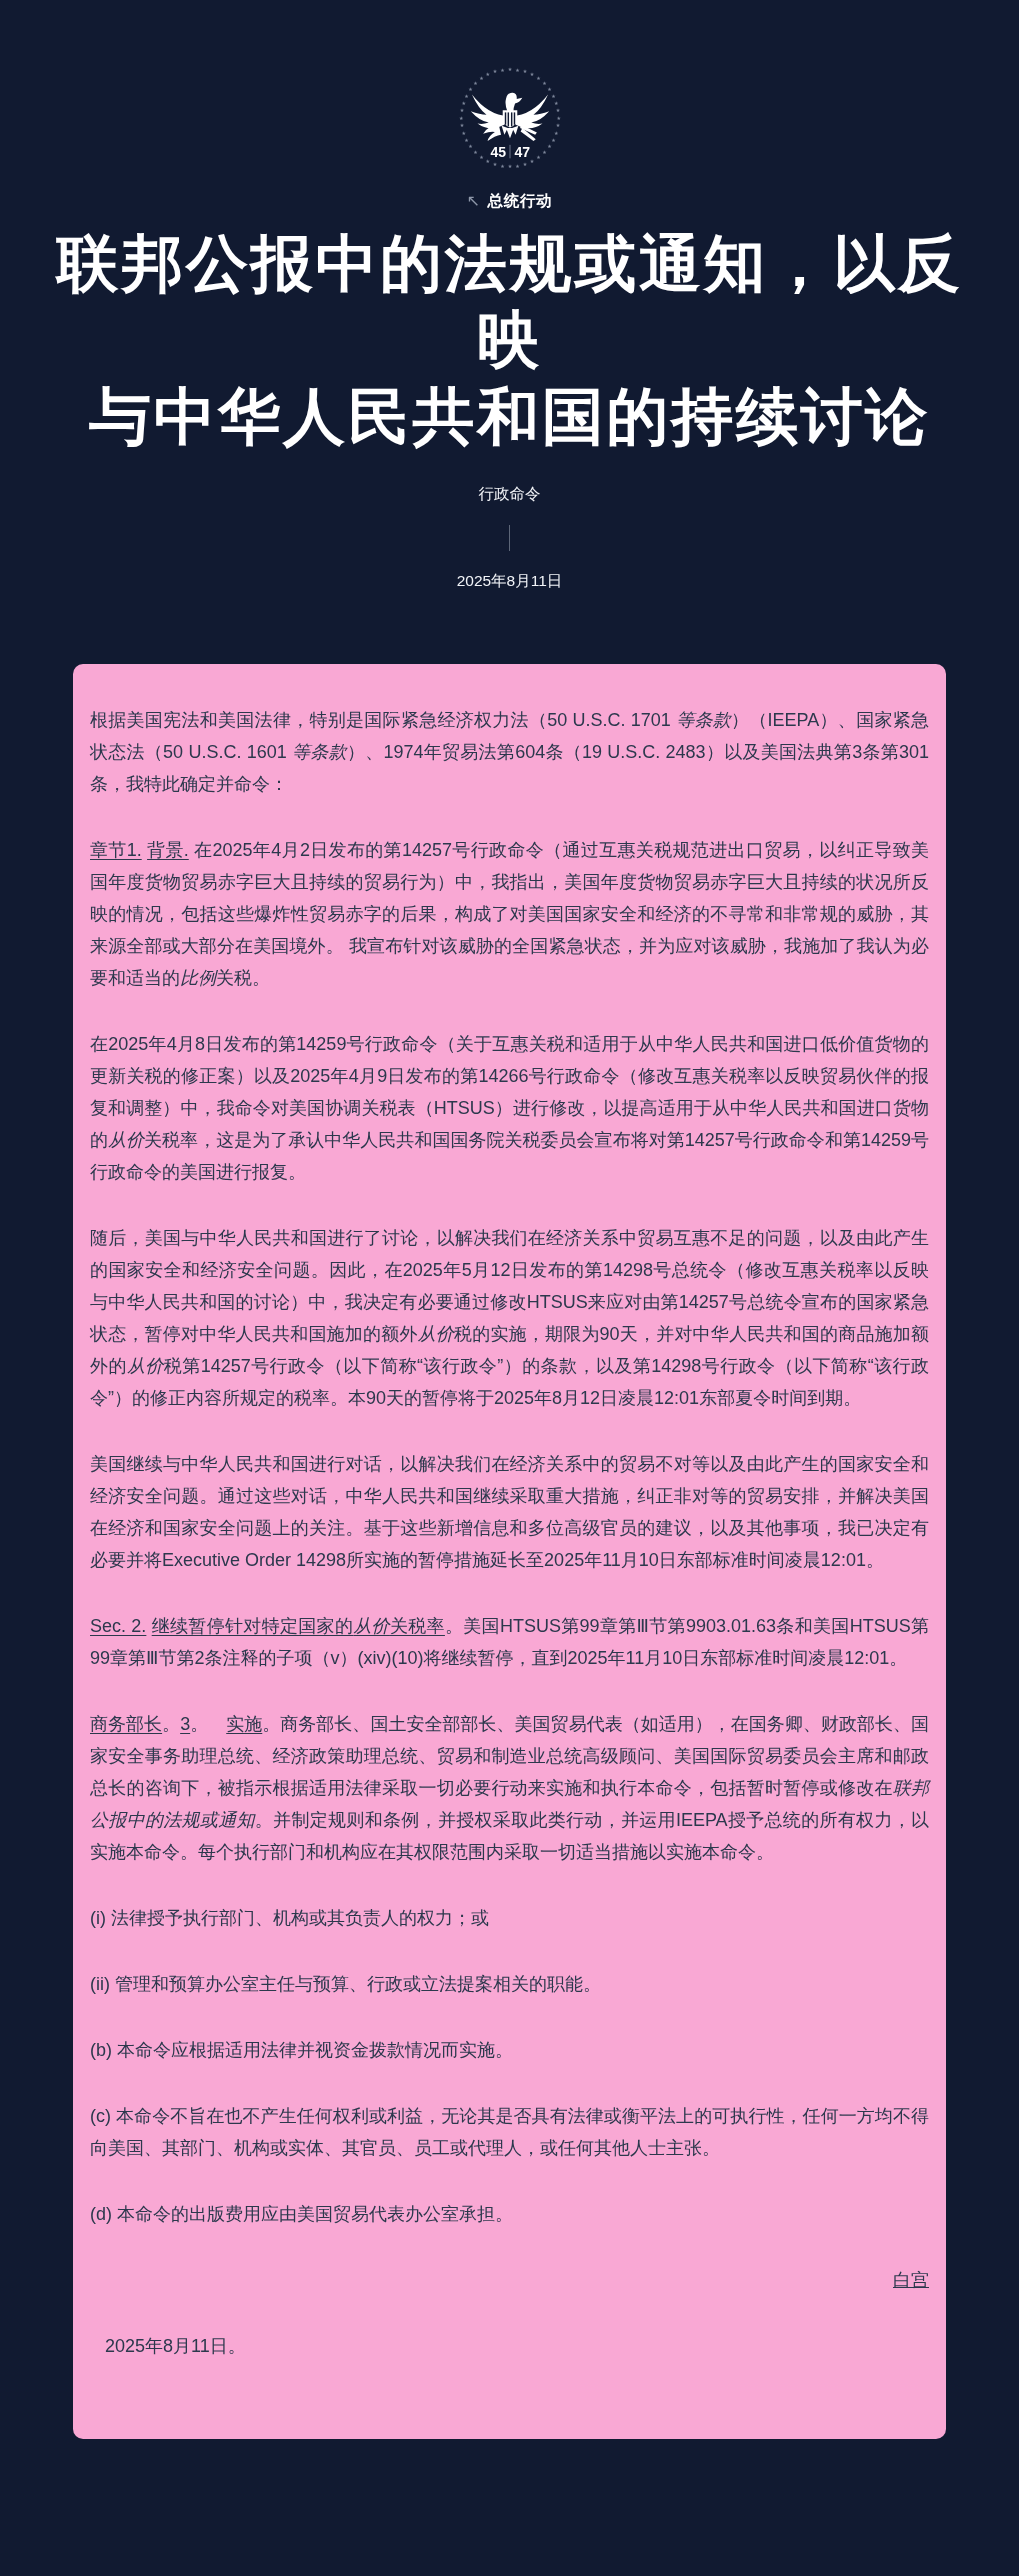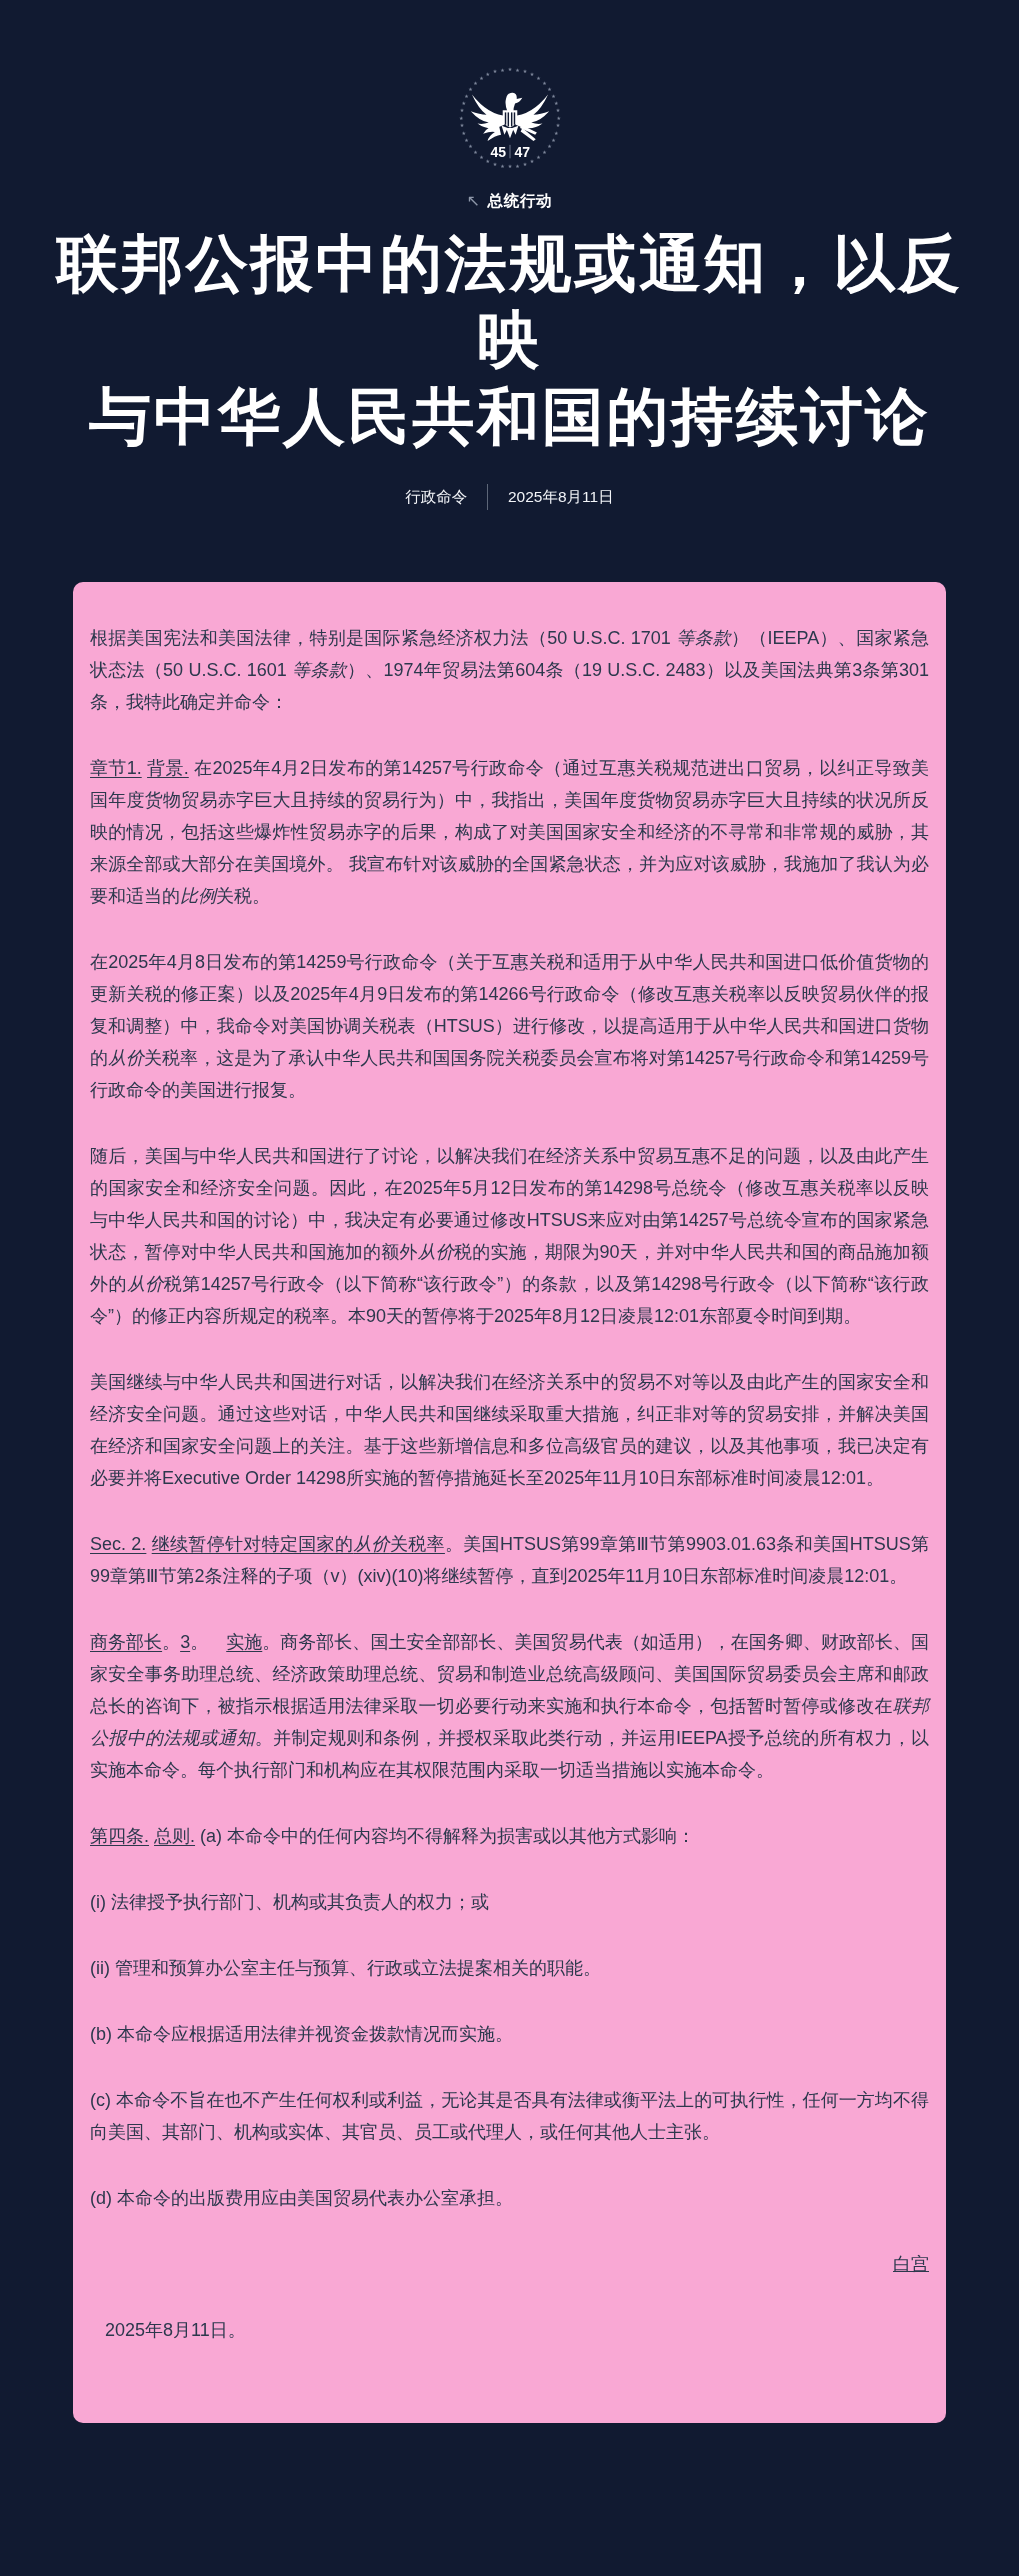--- a/index.html
+++ b/index.html
@@ -13,21 +13,21 @@
   .seal-num{fill:#ffffff;font-size:25px;font-weight:bold;text-anchor:middle;font-family:"Liberation Sans",sans-serif;}
   .seal-eagle{fill:#ffffff;}
   .seal-stripe{stroke:#111a31;stroke-width:2.6;}
 
   .crumb{display:inline-block;margin-top:17px;font-size:15.5px;font-weight:bold;color:#ffffff;text-decoration:none;letter-spacing:0.7px;}
   .crumb .arrow{color:#8e97a9;font-weight:normal;margin-right:6.7px;font-size:16px;}
 
   h1.title{margin:13.5px 20px 0;font-family:"Liberation Serif","DejaVu Serif",serif;font-weight:600;
            font-size:62px;line-height:1.24;letter-spacing:2.7px;color:#ffffff;}
 
-  .meta{margin-top:28px;font-size:15.5px;color:#f2f4f8;display:flex;align-items:center;justify-content:center;gap:20px;}
+  .meta{margin-top:28px;font-size:15.5px;color:#f2f4f8;display:flex;align-items:center;justify-content:center;gap:20px;flex-direction:column;}
   .meta .divider{width:0.7px;height:26px;background:#5d6678;}
 
   
   .card{margin:72px 43px 0;background:#f9a8d4;border-radius:10px;padding:40px 17px 65px;}
   .para{margin:0 0 34px;font-size:18px;line-height:32px;color:#2c384d;text-align:justify;}
   .para:last-child{margin-bottom:12px;}
   .para .u{text-decoration:underline;text-underline-offset:3.4px;}
   .para .i{font-style:italic;}
   .sig-name{padding-left:103px;text-align:left;}
   .sig-place{text-align:right;text-decoration:underline;}
@@ -133,21 +133,20 @@
 
   <article class="card">
 
   <p class="para"><span>根据美国宪法和美国法律，特别是国际紧急经济权力法（50 U.S.C. 1701 </span><span class="i">等条款</span><span>）（IEEPA）、国家紧急状态法（50 U.S.C. 1601 </span><span class="i">等条款</span><span>）、1974年贸易法第604条（19 U.S.C. 2483）以及美国法典第3条第301条，我特此确定并命令：</span></p>
       <p class="para"><span class="u">章节1.</span><span> </span><span class="u">背景.</span><span> 在2025年4月2日发布的第14257号行政命令（通过互惠关税规范进出口贸易，以纠正导致美国年度货物贸易赤字巨大且持续的贸易行为）中，我指出，美国年度货物贸易赤字巨大且持续的状况所反映的情况，包括这些爆炸性贸易赤字的后果，构成了对美国国家安全和经济的不寻常和非常规的威胁，其来源全部或大部分在美国境外。 我宣布针对该威胁的全国紧急状态，并为应对该威胁，我施加了我认为必要和适当的</span><span class="i">比例</span><span>关税。</span></p>
       <p class="para"><span>在2025年4月8日发布的第14259号行政命令（关于互惠关税和适用于从中华人民共和国进口低价值货物的更新关税的修正案）以及2025年4月9日发布的第14266号行政命令（修改互惠关税率以反映贸易伙伴的报复和调整）中，我命令对美国协调关税表（HTSUS）进行修改，以提高适用于从中华人民共和国进口货物的</span><span class="i">从价</span><span>关税率，这是为了承认中华人民共和国国务院关税委员会宣布将对第14257号行政命令和第14259号行政命令的美国进行报复。</span></p>
       <p class="para"><span>随后，美国与中华人民共和国进行了讨论，以解决我们在经济关系中贸易互惠不足的问题，以及由此产生的国家安全和经济安全问题。因此，在2025年5月12日发布的第14298号总统令（修改互惠关税率以反映与中华人民共和国的讨论）中，我决定有必要通过修改HTSUS来应对由第14257号总统令宣布的国家紧急状态，暂停对中华人民共和国施加的额外</span><span class="i">从价</span><span>税的实施，期限为90天，并对中华人民共和国的商品施加额外的</span><span class="i">从价</span><span>税第14257号行政令（以下简称“该行政令”）的条款，以及第14298号行政令（以下简称“该行政令”）的修正内容所规定的税率。本90天的暂停将于2025年8月12日凌晨12:01东部夏令时间到期。</span></p>
       <p class="para"><span>美国继续与中华人民共和国进行对话，以解决我们在经济关系中的贸易不对等以及由此产生的国家安全和经济安全问题。通过这些对话，中华人民共和国继续采取重大措施，纠正非对等的贸易安排，并解决美国在经济和国家安全问题上的关注。基于这些新增信息和多位高级官员的建议，以及其他事项，我已决定有必要并将Executive Order 14298所实施的暂停措施延长至2025年11月10日东部标准时间凌晨12:01。</span></p>
       <p class="para"><span class="u">Sec. 2.</span><span> </span><span class="u">继续暂停针对特定国家的</span><span class="u i">从价</span><span class="u">关税率</span><span>。美国HTSUS第99章第Ⅲ节第9903.01.63条和美国HTSUS第99章第Ⅲ节第2条注释的子项（v）(xiv)(10)将继续暂停，直到2025年11月10日东部标准时间凌晨12:01。</span></p>
       <p class="para"><span class="u">商务部长</span><span>。</span><span class="u">3</span><span>。　</span><span class="u">实施</span><span>。商务部长、国土安全部部长、美国贸易代表（如适用），在国务卿、财政部长、国家安全事务助理总统、经济政策助理总统、贸易和制造业总统高级顾问、美国国际贸易委员会主席和邮政总长的咨询下，被指示根据适用法律采取一切必要行动来实施和执行本命令，包括暂时暂停或修改在</span><span class="i">联邦公报中的法规或通知</span><span>。并制定规则和条例，并授权采取此类行动，并运用IEEPA授予总统的所有权力，以实施本命令。每个执行部门和机构应在其权限范围内采取一切适当措施以实施本命令。</span></p>
-      <p class="para"><span class="u">第四条.</span><span> </span><span class="u">总则.</span><span> (a) 本命令中的任何内容均不得解释为损害或以其他方式影响：</span></p>
       <p class="para"><span>(i) 法律授予执行部门、机构或其负责人的权力；或</span></p>
       <p class="para"><span>(ii) 管理和预算办公室主任与预算、行政或立法提案相关的职能。</span></p>
       <p class="para"><span>(b) 本命令应根据适用法律并视资金拨款情况而实施。</span></p>
       <p class="para"><span>(c) 本命令不旨在也不产生任何权利或利益，无论其是否具有法律或衡平法上的可执行性，任何一方均不得向美国、其部门、机构或实体、其官员、员工或代理人，或任何其他人士主张。</span></p>
       <p class="para"><span>(d) 本命令的出版费用应由美国贸易代表办公室承担。</span></p>
       <p class="para sig-place"><span>白宫</span></p>
       <p class="para sig-date"><span>2025年8月11日。</span></p>
     </article>
 
 </div>

